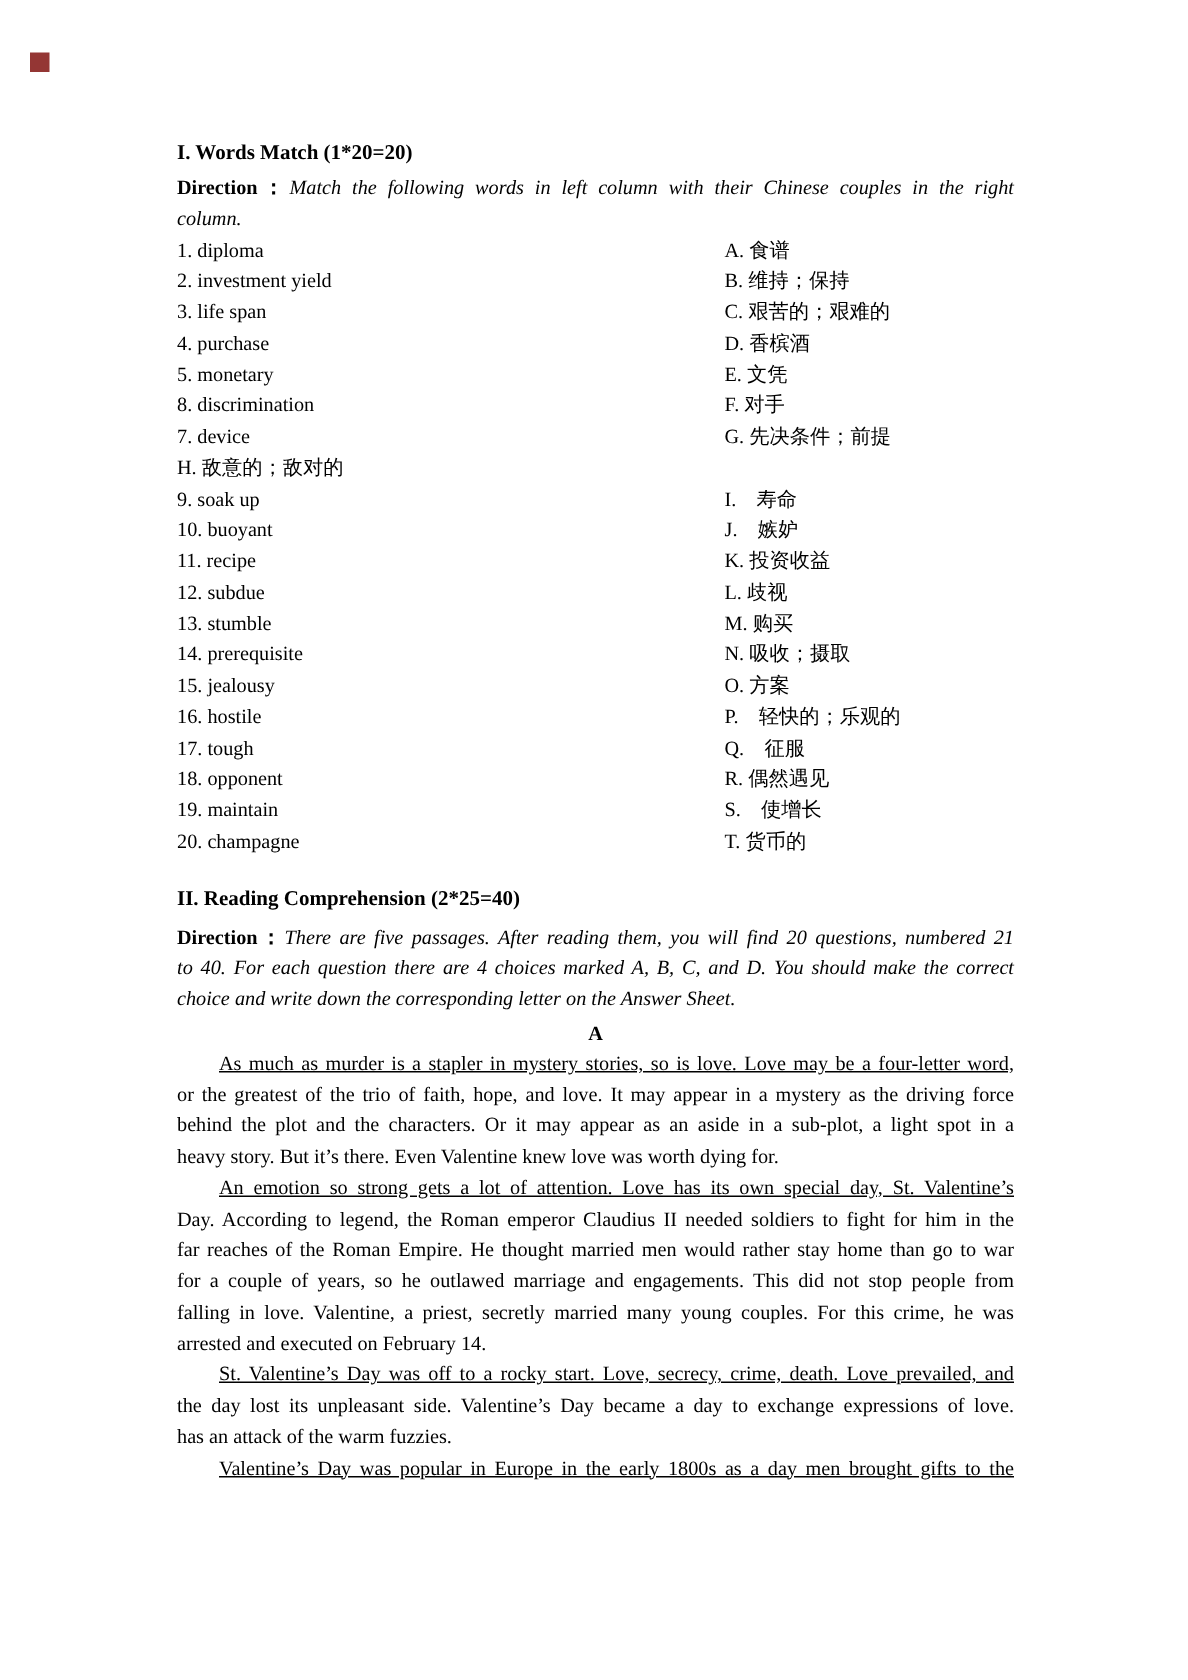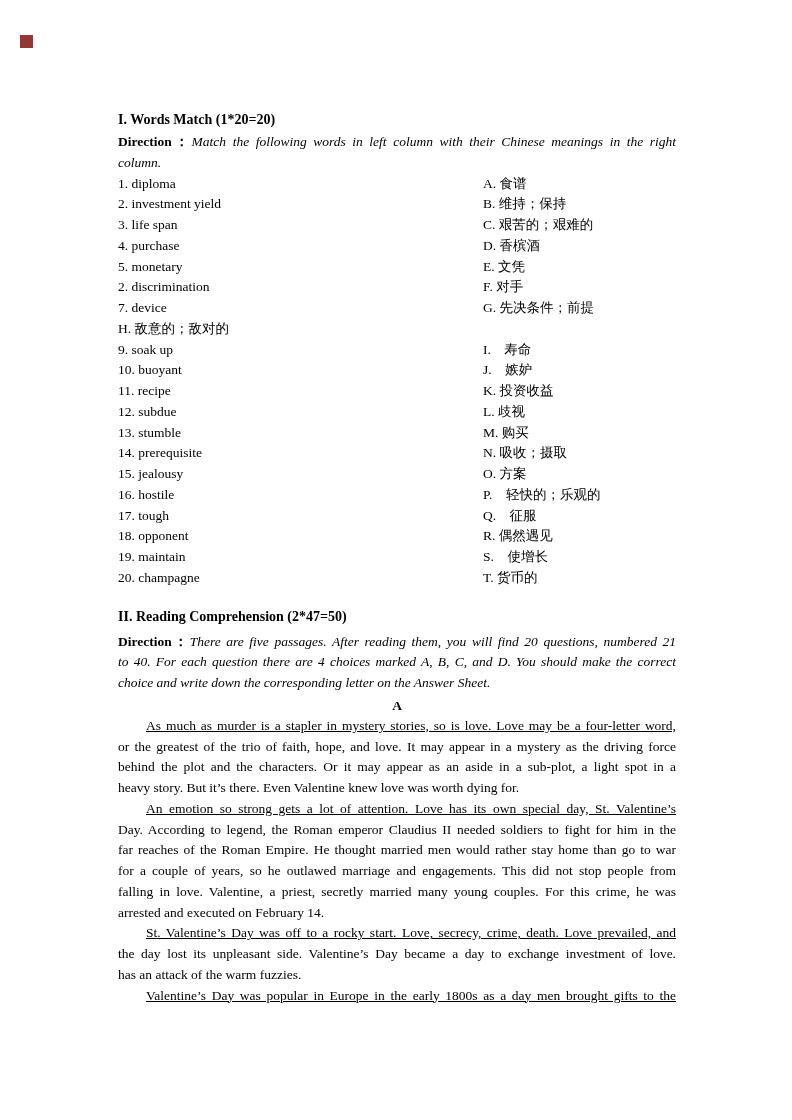--- a/index.html
+++ b/index.html
@@ -10,21 +10,21 @@
     font-family: "Liberation Serif", "DejaVu Serif", serif;
     font-size: 13.5px;
     position: relative;
     overflow: hidden;
   }
   .marker {
     position: absolute; left: 20px; top: 35px;
     width: 13px; height: 13px;
   }
   .content {
-    position: absolute; left: 118px; top: 92px; width: 558px; margin-top: 17px;
+    position: absolute; left: 118px; top: 92px; width: 558px;
   }
   .h1 {
     font-weight: bold; font-size: 14px; line-height: 21px;
   }
   .sec2-h { margin-top: 17px; }
   .dirblock { margin-top: 2px; }
   .dirblock2 { margin-top: 5px; }
   .line {
     line-height: 20.75px;
     text-align: justify;
@@ -44,21 +44,21 @@
 </head>
 <body>
 
 <div class="marker" style="background: rgb(148, 54, 52);"></div>
 
 <div class="content">
 
   <div class="h1">I. Words Match (1*20=20)</div>
 
   <div class="dirblock">
-    <div class="line"><span class="dlabel">Direction：</span><span class="ital">Match the following words in left column with their Chinese meanings in the right</span></div>
+    <div class="line"><span class="dlabel">Direction：</span><span class="ital">Match the following words in left column with their Chinese couples in the right</span></div>
     <div class="line last ital">column.</div>
   </div>
 
   <div class="wm">
     <div class="wm-row">
         <span class="wm-left">1. diploma</span>
         <span class="wm-right">A. 食谱</span>
       </div>
     <div class="wm-row">
         <span class="wm-left">2. investment yield</span>
@@ -70,21 +70,21 @@
       </div>
     <div class="wm-row">
         <span class="wm-left">4. purchase</span>
         <span class="wm-right">D. 香槟酒</span>
       </div>
     <div class="wm-row">
         <span class="wm-left">5. monetary</span>
         <span class="wm-right">E. 文凭</span>
       </div>
     <div class="wm-row">
-        <span class="wm-left">2. discrimination</span>
+        <span class="wm-left">8. discrimination</span>
         <span class="wm-right">F. 对手</span>
       </div>
     <div class="wm-row">
         <span class="wm-left">7. device</span>
         <span class="wm-right">G. 先决条件；前提</span>
       </div>
     <div class="wm-row">
         <span class="wm-right">H. 敌意的；敌对的</span>
       </div>
     <div class="wm-row">
@@ -130,21 +130,21 @@
     <div class="wm-row">
         <span class="wm-left">19. maintain</span>
         <span class="wm-right">S.　使增长</span>
       </div>
     <div class="wm-row">
         <span class="wm-left">20. champagne</span>
         <span class="wm-right">T. 货币的</span>
       </div>
   </div>
 
-  <div class="h1 sec2-h">II. Reading Comprehension (2*47=50)</div>
+  <div class="h1 sec2-h">II. Reading Comprehension (2*25=40)</div>
 
   <div class="dirblock2">
     <div class="line"><span class="dlabel">Direction：</span><span class="ital">There are five passages. After reading them, you will find 20 questions, numbered 21</span></div>
     <div class="line ital">to 40. For each question there are 4 choices marked A, B, C, and D. You should make the correct</div>
     <div class="line last ital">choice and write down the corresponding letter on the Answer Sheet.</div>
   </div>
 
   <div class="passage-label">A</div>
 
   <div>
@@ -158,21 +158,21 @@
     <div class="line indent">An emotion so strong gets a lot of attention. Love has its own special day, St. Valentine’s</div>
     <div class="line">Day. According to legend, the Roman emperor Claudius II needed soldiers to fight for him in the</div>
     <div class="line">far reaches of the Roman Empire. He thought married men would rather stay home than go to war</div>
     <div class="line">for a couple of years, so he outlawed marriage and engagements. This did not stop people from</div>
     <div class="line">falling in love. Valentine, a priest, secretly married many young couples. For this crime, he was</div>
     <div class="line last">arrested and executed on February 14.</div>
   </div>
 
   <div>
     <div class="line indent">St. Valentine’s Day was off to a rocky start. Love, secrecy, crime, death. Love prevailed, and</div>
-    <div class="line">the day lost its unpleasant side. Valentine’s Day became a day to exchange investment of love.</div>
+    <div class="line">the day lost its unpleasant side. Valentine’s Day became a day to exchange expressions of love.</div>
     <div class="line last">has an attack of the warm fuzzies.</div>
   </div>
 
   <div>
     <div class="line indent">Valentine’s Day was popular in Europe in the early 1800s as a day men brought gifts to the</div>
   </div>
 
 </div>
 
 </body></html>

